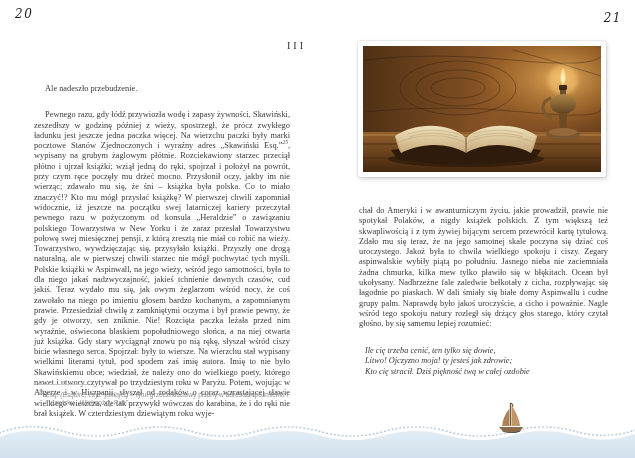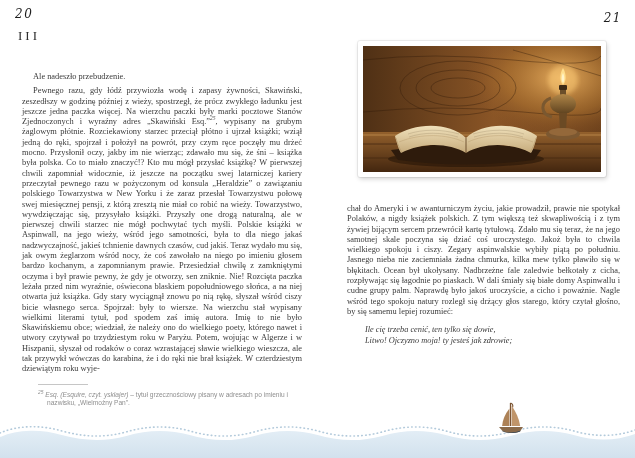--- a/index.html
+++ b/index.html
@@ -7,30 +7,30 @@
     position:relative;width:635px;height:458px;background:#ffffff;overflow:hidden;
     font-family:"Liberation Serif", serif;color:#333;
   }
   .page-num{
     position:absolute;font-family:"DejaVu Serif", serif;font-style:italic;
     font-size:12px;letter-spacing:1.5px;color:#1d1d1d;
   }
   #pn-left{left:15px;top:7px;}
   #pn-right{right:13px;top:11px;}
   #chapter-heading{
-    position:absolute;left:18px;top:28px;width:288px;text-align:left;
-    font-size:13px;letter-spacing:3px;color:#2e2e2e;
+    position:absolute;left:18px;top:40px;width:288px;text-align:right;
+    font-size:10px;letter-spacing:3px;color:#2e2e2e;
   }
   .body-col{
     position:absolute;font-size:8.4px;line-height:10.3px;text-align:justify;
     color:#3a3a3a;
   }
   #left-body{left:18px;top:68px;width:288px;}
-  #right-body{left:343px;top:200px;width:281px;}
-  .body-col p{margin:4px;}
+  #right-body{left:343px;top:190px;width:281px;}
+  .body-col p{margin:16px;}
   .indent{text-indent:11px;}
   sup.fn-mark{font-size:5.5px;line-height:0;font-style:italic;color:#4a4a4a;}
   #verse{margin:8px 0 8px 22px;font-style:italic;font-size:8.3px;line-height:10.6px;color:#3a3a3a;}
   #footnote-rule{
     position:absolute;left:38px;top:384px;width:50px;height:0;
     border-top:1px solid #c6c6c6;
   }
   #footnote{
     position:absolute;left:38px;top:389px;width:262px;
     font-family:"Liberation Sans", sans-serif;font-size:6.6px;line-height:8.2px;
@@ -145,20 +145,21 @@
         </g>
       </g>
     </svg>
   </div>
 
   <div id="right-body" class="body-col">
     <p>chał do Ameryki i w awanturniczym życiu, jakie prowadził, prawie nie spotykał Polaków, a nigdy książek polskich. Z tym większą też skwapliwością i z tym żywiej bijącym sercem przewrócił kartę tytułową. Zdało mu się teraz, że na jego samotnej skale poczyna się dziać coś uroczystego. Jakoż była to chwila wielkiego spokoju i ciszy. Zegary aspinwalskie wybiły piątą po południu. Jasnego nieba nie zaciemniała żadna chmurka, kilka mew tylko pławiło się w błękitach. Ocean był ukołysany. Nadbrzeżne fale zaledwie bełkotały z cicha, rozpływając się łagodnie po piaskach. W dali śmiały się białe domy Aspinwallu i cudne grupy palm. Naprawdę było jakoś uroczyście, a cicho i poważnie. Nagle wśród tego spokoju natury rozległ się drżący głos starego, który czytał głośno, by się samemu lepiej rozumieć:</p>
     <div id="verse">
       <div>Ile cię trzeba cenić, ten tylko się dowie,</div>
       <div>Litwo! Ojczyzno moja! ty jesteś jak zdrowie;</div>
+      <div>Kto cię stracił. Dziś piękność twą w całej ozdobie</div>
     </div>
   </div>
 
   <svg id="sea" viewBox="0 0 635 52" preserveAspectRatio="none">
     <defs>
       <linearGradient id="seaGrad" x1="0" y1="0" x2="0" y2="1">
         <stop offset="0" stop-color="#e3eef6"></stop>
           <stop offset="1" stop-color="#d2e1ed"></stop>
       </linearGradient>
     </defs>

